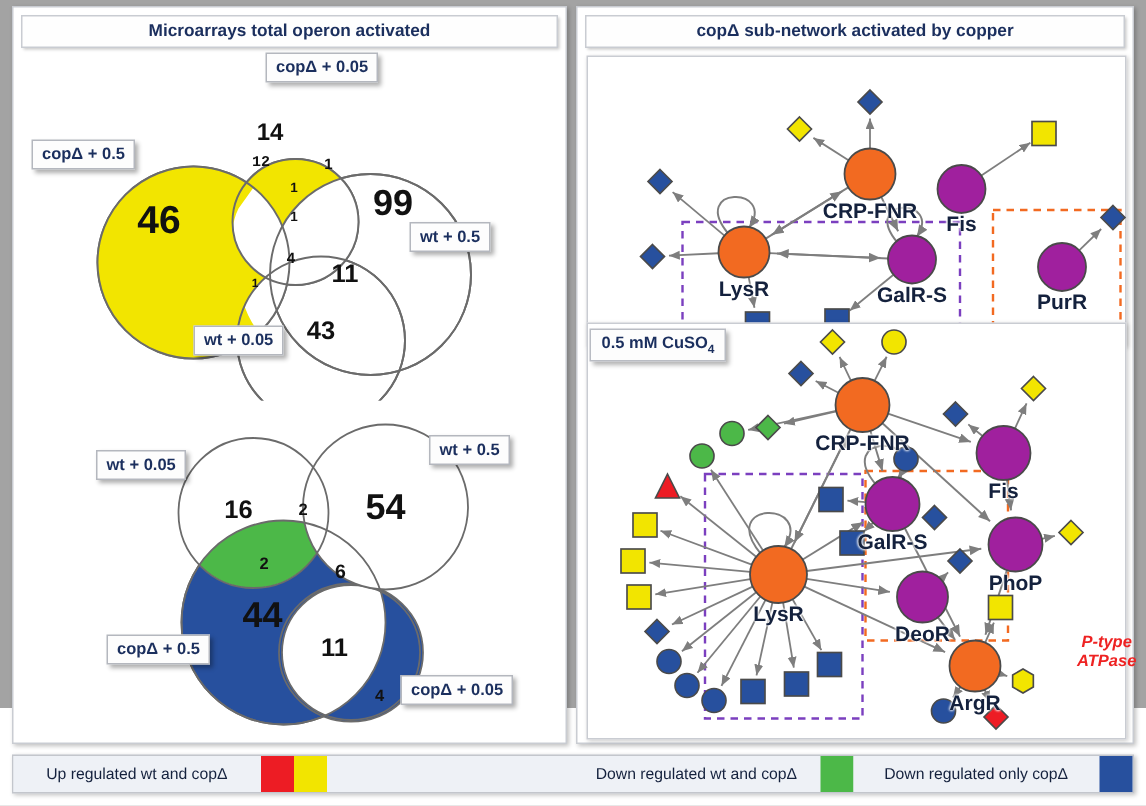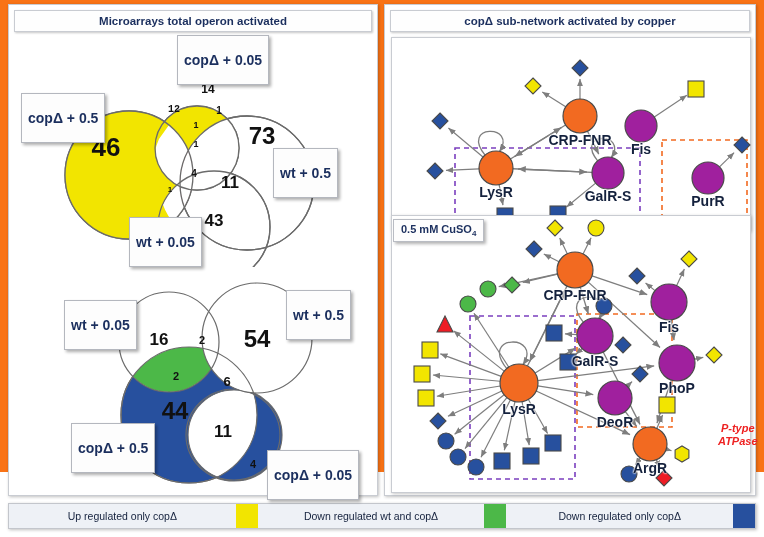--- a/index.html
+++ b/index.html
@@ -1,19 +1,19 @@
 <!DOCTYPE html>
 <html><head>
 <meta charset="utf-8">
 <style>
   html,body{margin:0;padding:0;background:#ffffff;}
   body{width:764px;height:537px;overflow:hidden;
        font-family:"Liberation Sans","DejaVu Sans",sans-serif;
        color:#1b2f5e;}
-  #root{position:relative;width:764px;height:472px;background:#f97316;}
+  #root{position:relative;width:764px;height:472px;background:#a3a3a3;}
 
   
   .panel{position:absolute;background:#ffffff;border:1px solid #c9ccd2;
          box-shadow:1px 1px 3px rgba(0,0,0,.25);box-sizing:border-box;}
   .panel-title{position:absolute;left:5px;right:5px;top:5px;height:22px;
         background:#fefefe;border:1px solid #c9ccd2;
         box-shadow:1px 1px 2px rgba(0,0,0,.22);
         display:flex;align-items:center;justify-content:center;
         font-size:11.5px;font-weight:bold;color:#1b2f5e;box-sizing:border-box;}
 
@@ -24,22 +24,22 @@
         font-size:11px;font-weight:bold;color:#1b2f5e;
         padding:3px 7px 3px 7px;white-space:nowrap;z-index:6;}
   .sublabel sub{font-size:8px;}
 
   
   .venn{position:absolute;}
   .vnum{position:absolute;font-weight:bold;color:#111111;
         transform:translate(-50%,-50%);white-space:nowrap;}
   .callout{position:absolute;background:#fdfdfd;border:1px solid #b4b7be;
         box-shadow:2px 2px 3px rgba(0,0,0,.32);
-        font-size:14px;font-weight:bold;color:#1b2f5e;
-        padding:16px 6px;white-space:nowrap;z-index:8;}
+        font-size:11px;font-weight:bold;color:#1b2f5e;
+        padding:3px 6px;white-space:nowrap;z-index:8;}
 
   
   #legend{position:absolute;left:8px;top:503px;width:748px;height:26px;
         display:flex;border:1px solid #c3c6cc;box-sizing:border-box;
         box-shadow:1px 1px 3px rgba(0,0,0,.25);background:#eef1f6;}
   .lg-item{display:flex;align-items:center;flex:1;}
   .lg-text{flex:1;text-align:center;font-size:10.5px;color:#14213d;
         background:#eef1f6;height:100%;display:flex;align-items:center;
         justify-content:center;}
   .lg-swatch{width:22px;height:100%;flex:0 0 22px;}
@@ -108,26 +108,26 @@
           </g>
         </g>
 
         <circle cx="120" cy="140" r="64" fill="none" stroke="#6b6b6b" stroke-width="1.3"></circle>
         <circle cx="188" cy="113" r="42" fill="none" stroke="#6b6b6b" stroke-width="1.3"></circle>
         <circle cx="238" cy="148" r="67" fill="none" stroke="#6b6b6b" stroke-width="1.3"></circle>
         <circle cx="205" cy="192" r="56" fill="none" stroke="#6b6b6b" stroke-width="1.3"></circle>
       </svg>
       <div id="venn-up-nums">
           <div class="vnum" style="left: 97px; top: 112px; font-size: 26px;">46</div>
-          <div class="vnum" style="left: 199px; top: 54px; font-size: 12px;">14</div>
+          <div class="vnum" style="left: 171px; top: 54px; font-size: 16px;">14</div>
           <div class="vnum" style="left: 165px; top: 74px; font-size: 10px; font-family: Liberation Mono, monospace;">12</div>
           <div class="vnum" style="left: 210px; top: 75px; font-size: 10px;">1</div>
           <div class="vnum" style="left: 187px; top: 90px; font-size: 9px;">1</div>
           <div class="vnum" style="left: 187px; top: 109px; font-size: 9px;">1</div>
-          <div class="vnum" style="left: 253px; top: 101px; font-size: 24px;">73</div>
+          <div class="vnum" style="left: 253px; top: 101px; font-size: 24px;">99</div>
           <div class="vnum" style="left: 185px; top: 138px; font-size: 10px;">4</div>
           <div class="vnum" style="left: 161px; top: 154px; font-size: 8px;">1</div>
           <div class="vnum" style="left: 221px; top: 148px; font-size: 17px;">11</div>
           <div class="vnum" style="left: 205px; top: 186px; font-size: 17px;">43</div>
         </div>
     </div>
 
     <div class="venn" style="left:0;top:0;width:370px;height:492px;">
       <svg width="370" height="492" style="position:absolute;left:0;top:0;">
         <defs>
@@ -361,21 +361,24 @@
         <span>ATPase</span>
       </div>
     </div>
     <div class="sublabel" style="left:8px;top:214px;">
       <span>0.5 mM CuSO</span><sub>4</sub>
     </div>
   </div>
 
   <div id="legend">
       <div class="lg-item">
-        <div class="lg-text">Up regulated only copΔ</div>
+        <div class="lg-text">Up regulated wt and copΔ</div>
+        <div class="lg-swatch" style="background: rgb(237, 28, 36);"></div>
+      </div>
+      <div class="lg-item">
         <div class="lg-swatch" style="background: rgb(242, 229, 0);"></div>
       </div>
       <div class="lg-item">
         <div class="lg-text">Down regulated wt and copΔ</div>
         <div class="lg-swatch" style="background: rgb(76, 184, 72);"></div>
       </div>
       <div class="lg-item">
         <div class="lg-text">Down regulated only copΔ</div>
         <div class="lg-swatch" style="background: rgb(39, 80, 158);"></div>
       </div>

